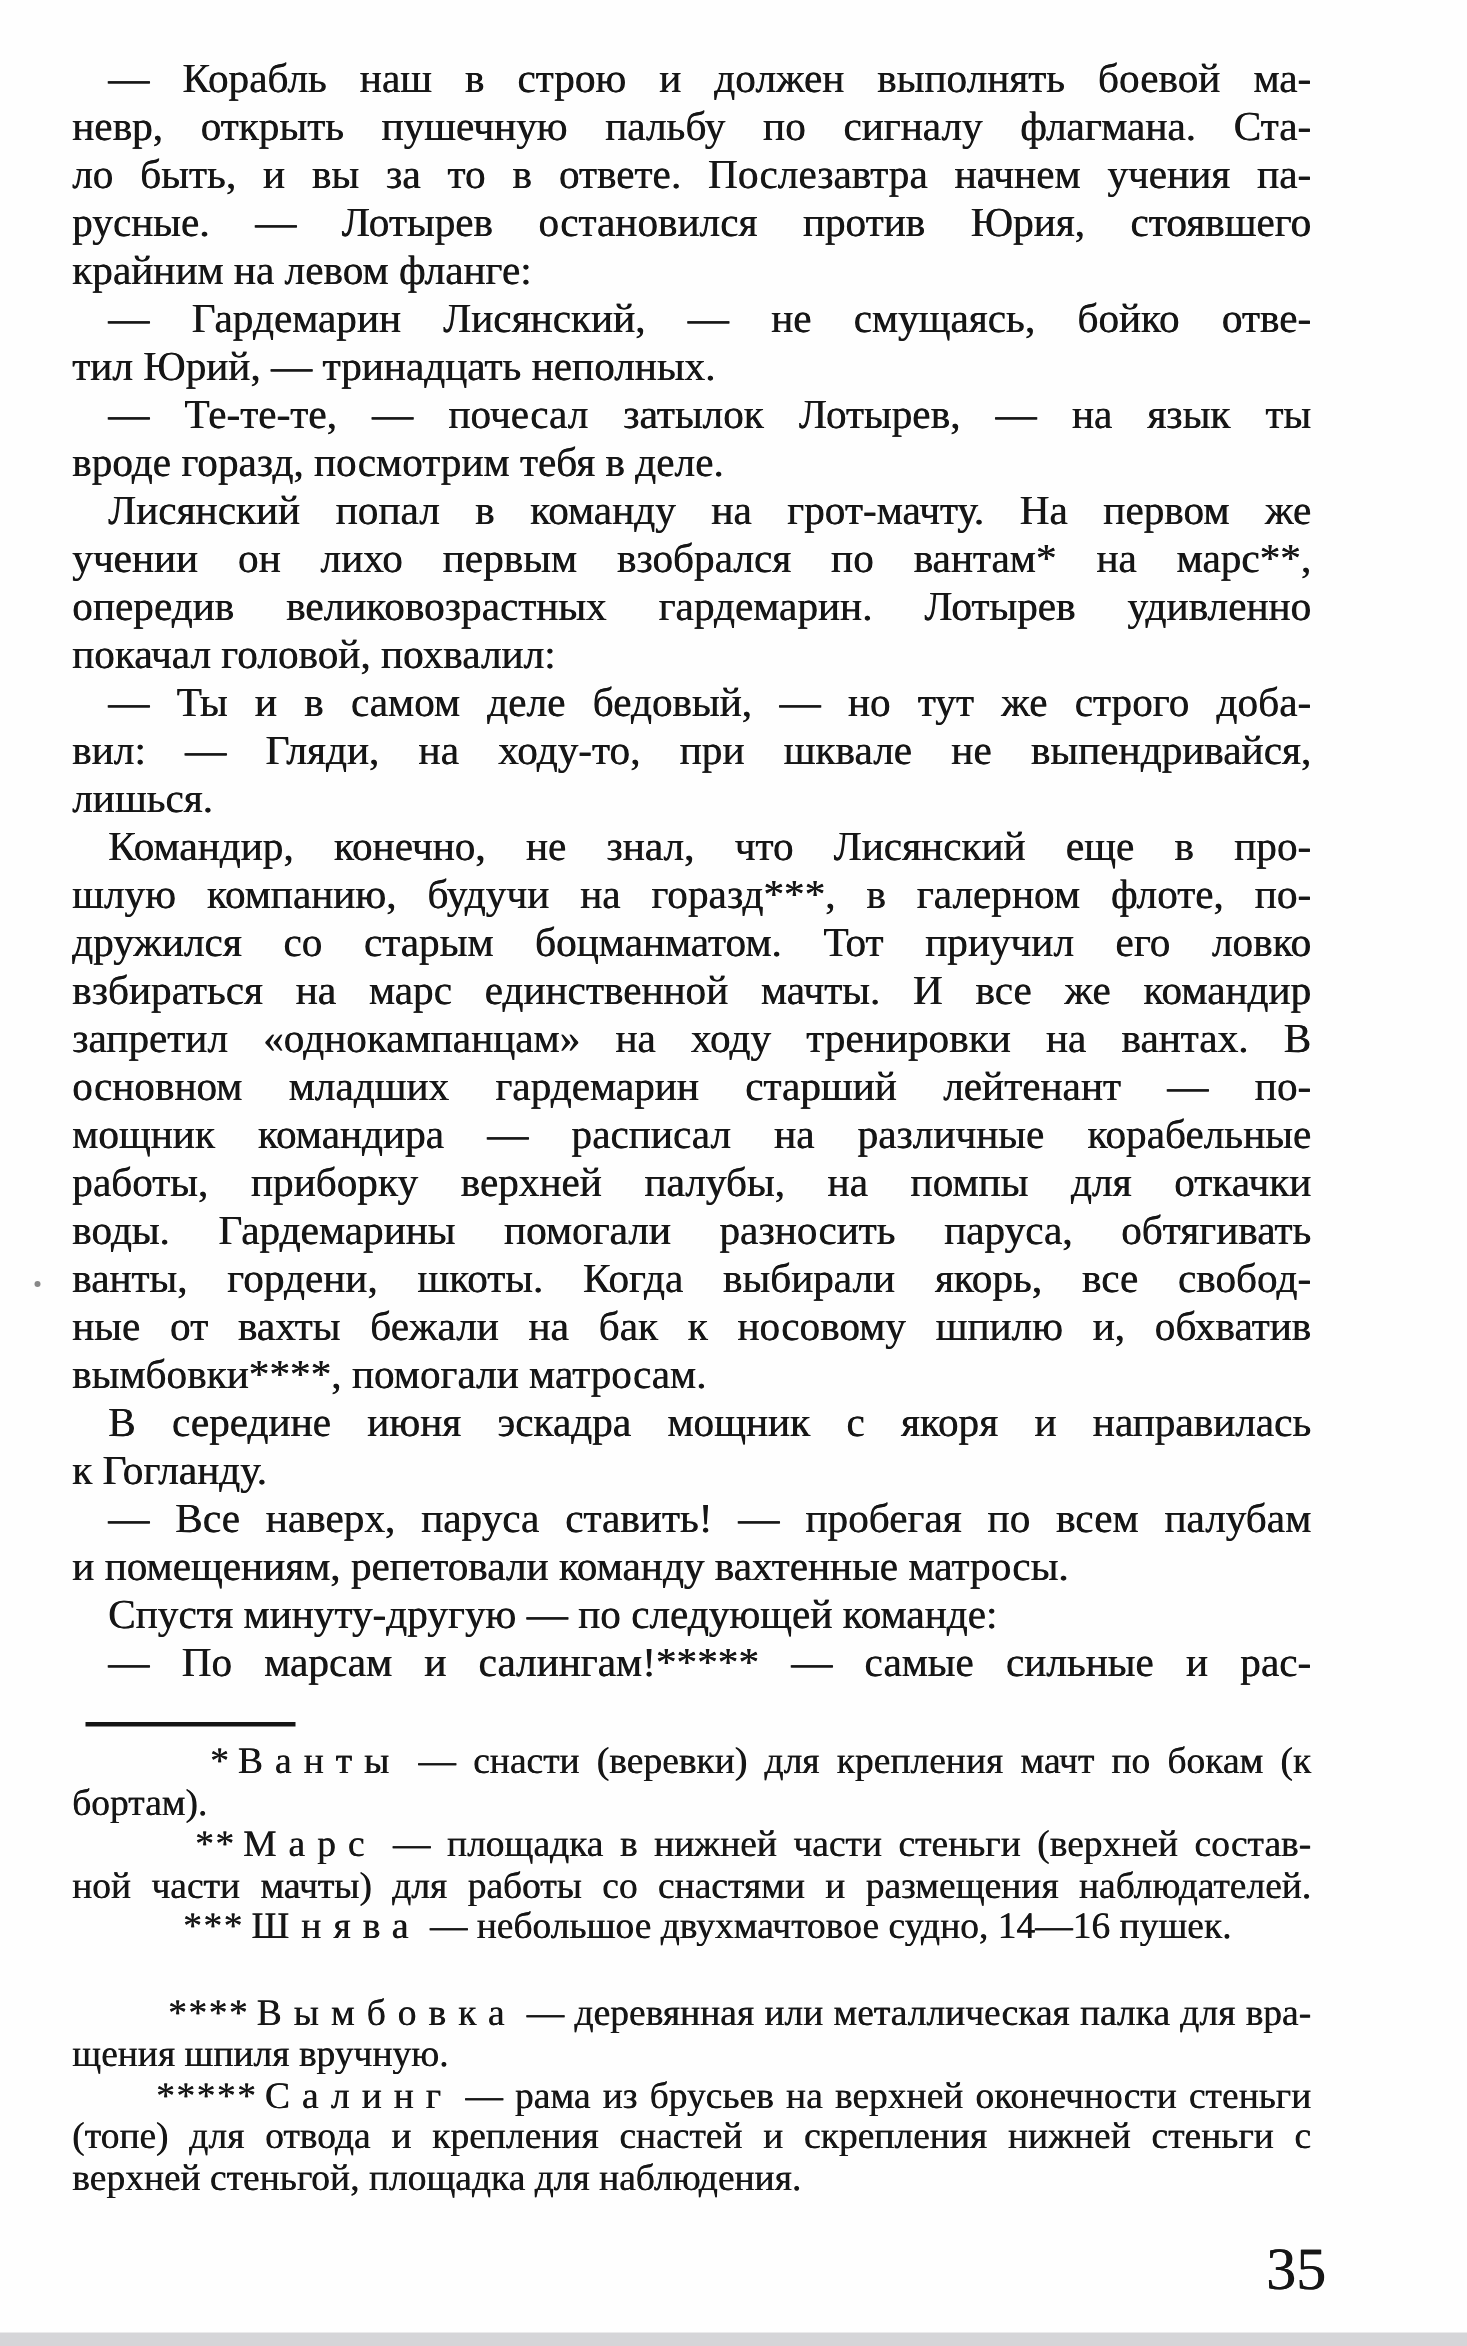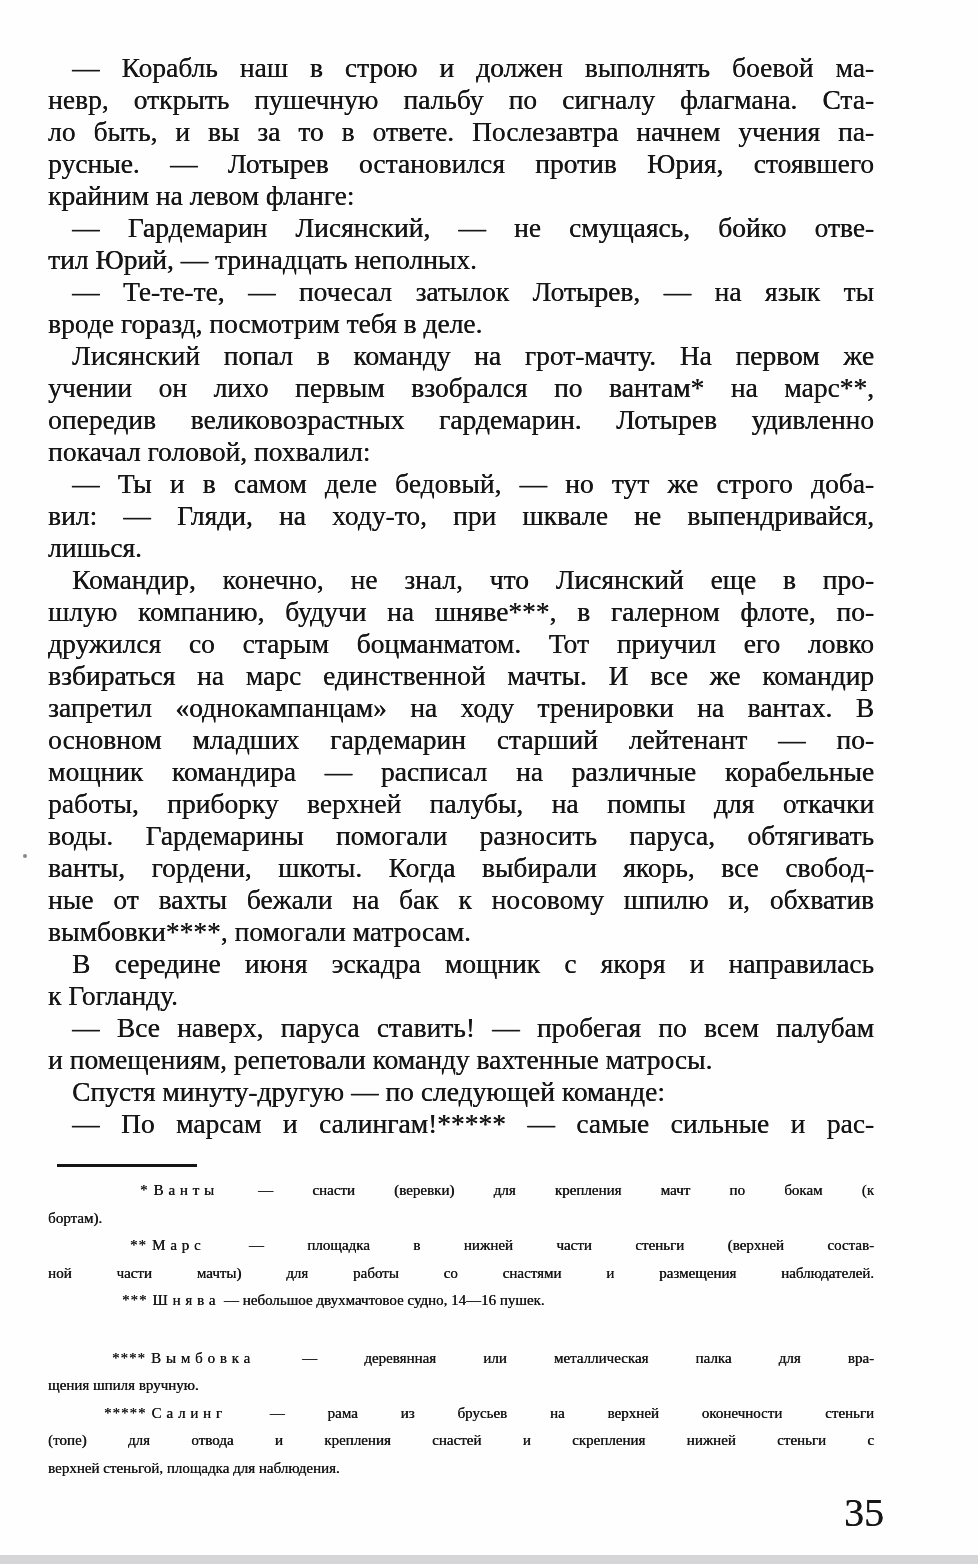--- a/index.html
+++ b/index.html
@@ -6,39 +6,39 @@
   .page{
     position:relative;
     width:978px;height:1564px;
     background:#fefefe;
     color:#161616;
     font-family:"Liberation Serif","DejaVu Serif",serif;
     overflow:hidden;
     text-shadow:0.35px 0 0 currentColor; 
   }
   .text-col{
-    position:absolute;left:48px;top:52px;width:826px;
+    position:absolute;left:48px;top:36px;width:826px;
   }
   
   .para{margin:0;padding:0;}
   .line{
     font-size:27.5px;height:32px;line-height:32px;
     text-align:justify;text-align-last:justify;
     white-space:normal;
   }
   .line-first{text-indent:24px;}
   .line-end{text-align-last:auto;}
   
   .fn-rule{
     width:140px;height:0;
     border-top:3px solid #151515;
     margin:24px 0 10px 9px;
   }
   .footnotes .line{
-    font-size:15px;height:27.5px;line-height:27.5px;
+    font-size:25px;height:27.5px;line-height:27.5px;
   }
   .fn{margin:0;}
   .fn-ind-1{text-indent:92px;}
   .fn-ind-2{text-indent:82px;}
   .fn-ind-3{text-indent:74px;}
   .fn-ind-4{text-indent:64px;margin-top:30px;}
   .fn-ind-5{text-indent:56px;}
   .fn-marker{margin-right:5px;letter-spacing:1px;}
   .fn-term{letter-spacing:0.32em;}
   
@@ -84,21 +84,21 @@
           <div class="line">опередив великовозрастных гардемарин. Лотырев удивленно</div>
           <div class="line line-end">покачал головой, похвалил:</div>
         </div>
         <div class="para">
           <div class="line line-first">— Ты и в самом деле бедовый, — но тут же строго доба-</div>
           <div class="line">вил: — Гляди, на ходу-то, при шквале не выпендривайся,</div>
           <div class="line line-end">лишься.</div>
         </div>
         <div class="para">
           <div class="line line-first">Командир, конечно, не знал, что Лисянский еще в про-</div>
-          <div class="line">шлую компанию, будучи на шняве***, в галерном флоте, по-</div>
+          <div class="line">шлую компанию, будучи на горазд***, в галерном флоте, по-</div>
           <div class="line">дружился со старым боцманматом. Тот приучил его ловко</div>
           <div class="line">взбираться на марс единственной мачты. И все же командир</div>
           <div class="line">запретил «однокампанцам» на ходу тренировки на вантах. В</div>
           <div class="line">основном младших гардемарин старший лейтенант — по-</div>
           <div class="line">мощник командира — расписал на различные корабельные</div>
           <div class="line">работы, приборку верхней палубы, на помпы для откачки</div>
           <div class="line">воды. Гардемарины помогали разносить паруса, обтягивать</div>
           <div class="line">ванты, гордени, шкоты. Когда выбирали якорь, все свобод-</div>
           <div class="line">ные от вахты бежали на бак к носовому шпилю и, обхватив</div>
           <div class="line line-end">вымбовки****, помогали матросам.</div>

